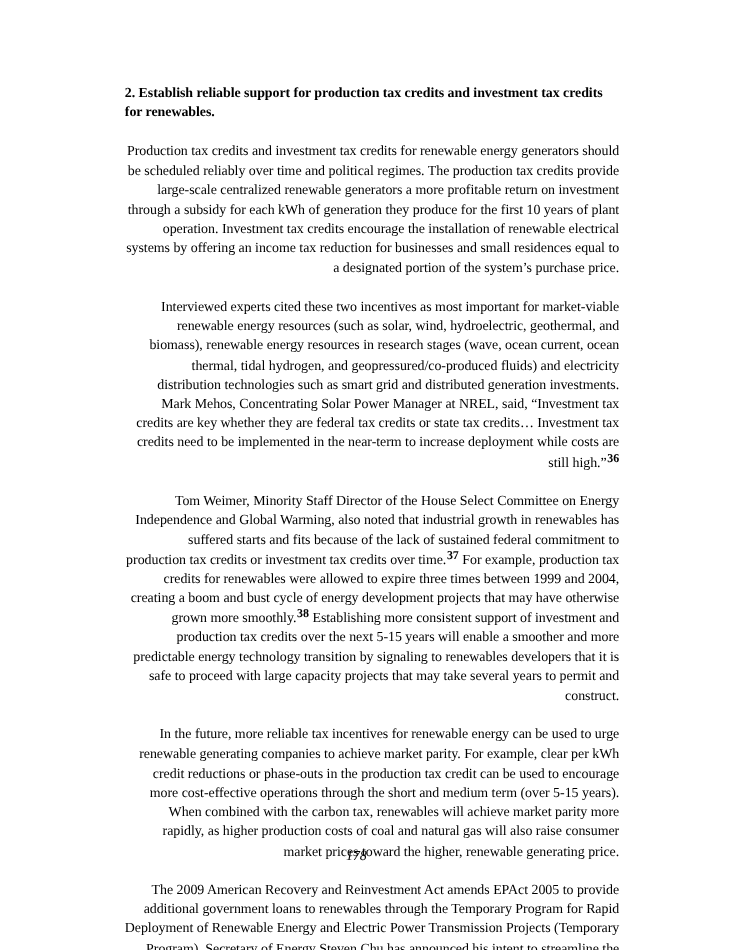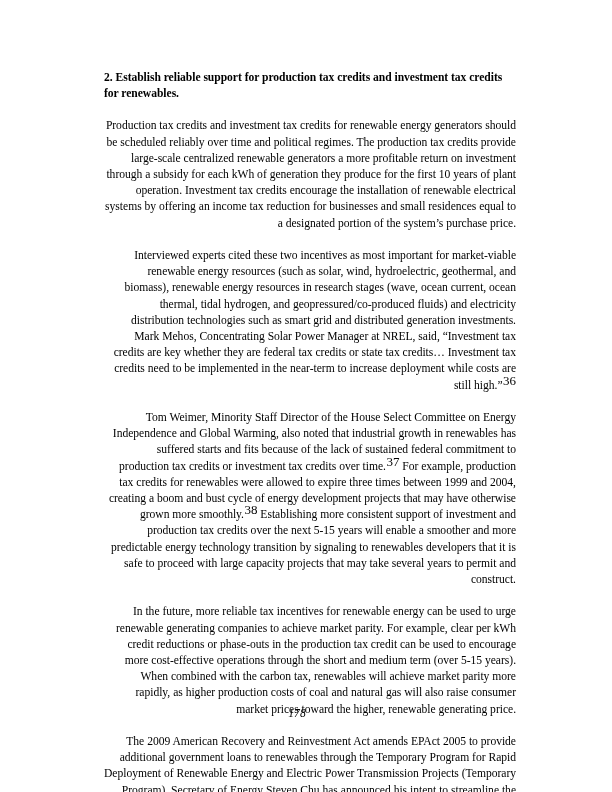--- a/index.html
+++ b/index.html
@@ -40,24 +40,25 @@
   }
   .para {
     font-size: 11.6px;
     line-height: 16.2px;
     margin: 0 0 16.2px 0;
     text-align: right;
     letter-spacing: -0.03px;
     word-spacing: 0.05px;
   }
   sup {
-    font-size: 13px;
+    font-size: 10px;
     vertical-align: 4px;
     line-height: 0;
     padding-left: 0.5px;
+    font-weight: bold;
   }
   .page-number {
     position: absolute;
     left: 0;
     top: 707px;
     width: 594px;
     text-align: center;
     font-size: 11.6px;
     line-height: 14px;
     font-style: italic;

